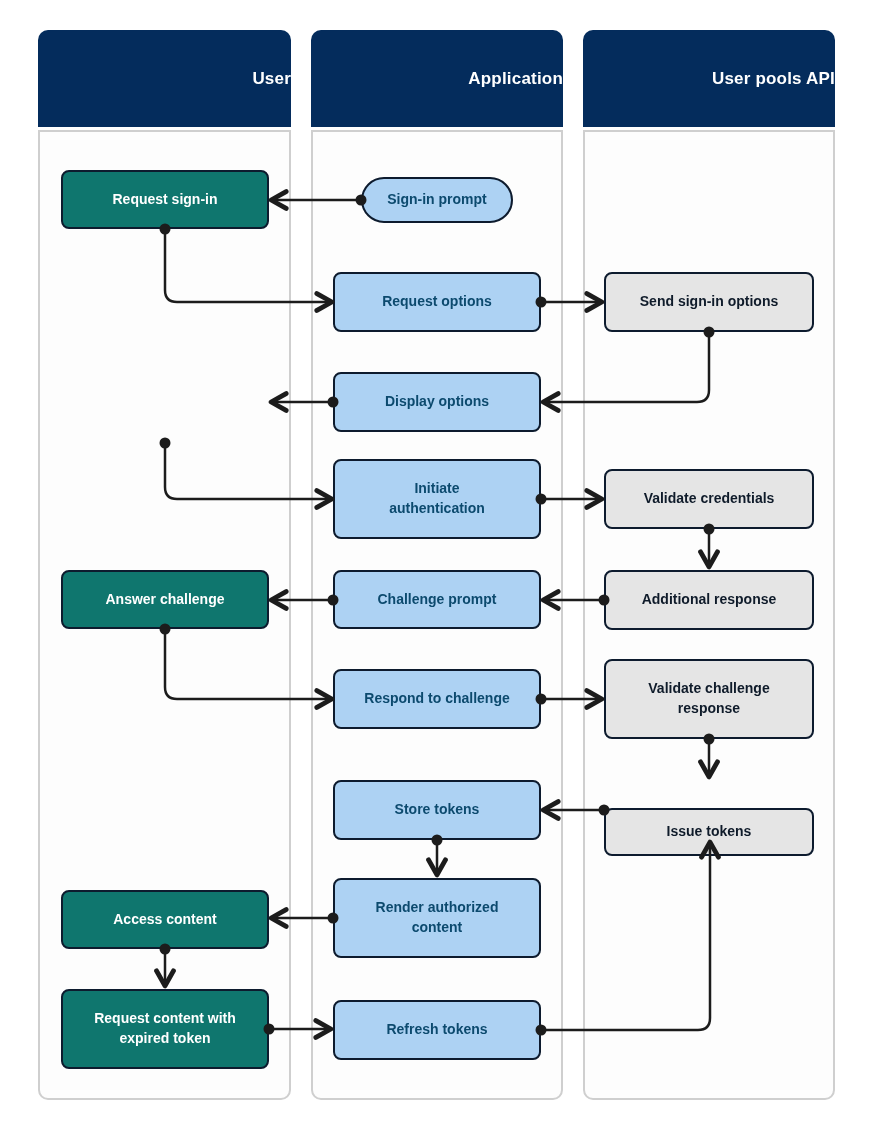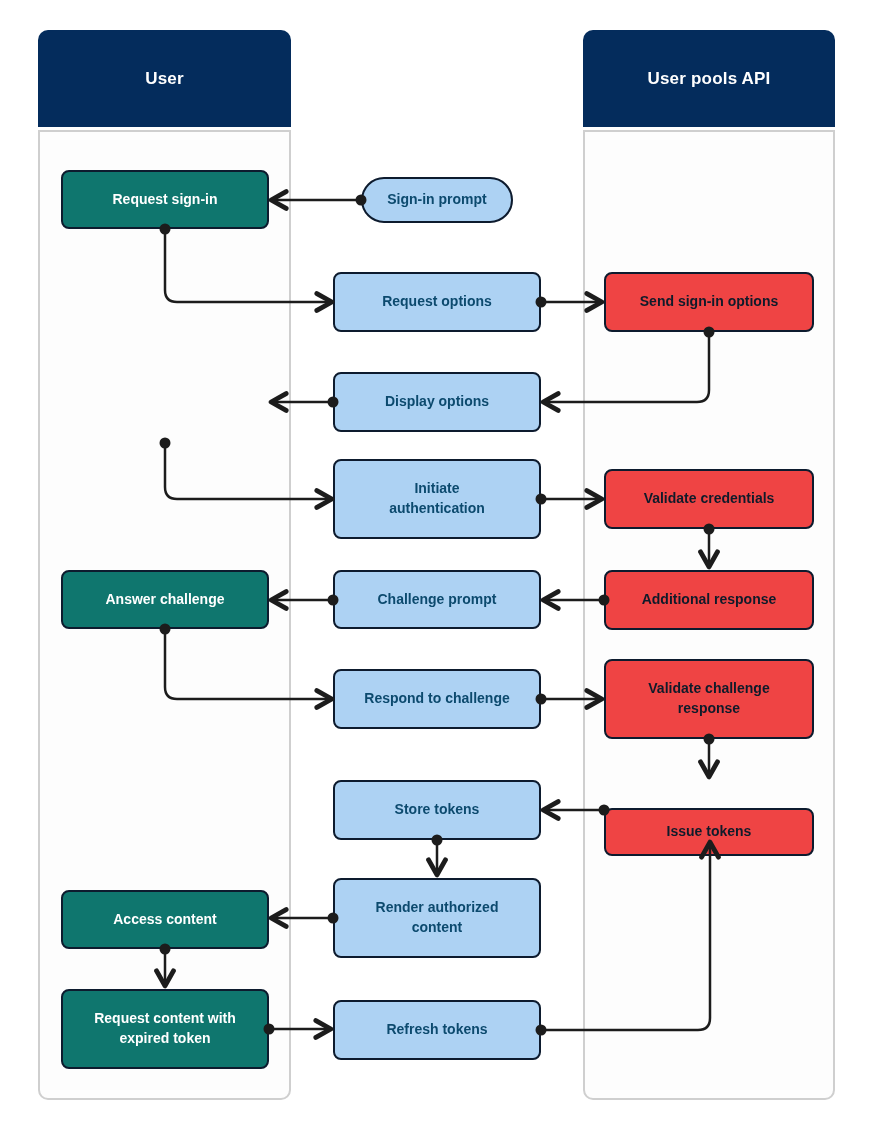--- a/index.html
+++ b/index.html
@@ -25,21 +25,21 @@
   }
   .lane-header {
     position: absolute;
     left: 0; top: 0;
     width: 100%;
     height: 97px;
     background: #042c5c;
     border-radius: 10px 10px 0 0;
     display: flex;
     align-items: center;
-    justify-content: center;
+    justify-content: flex-end;
     color: #ffffff;
     font-size: 17px;
     font-weight: bold;
     letter-spacing: 0.2px;
   }
   .lane-body {
     position: absolute;
     left: 0; top: 100px;
     width: 100%;
     height: 970px;
@@ -70,21 +70,21 @@
   }
   .n-user {
     background: #0f766e;
     color: #ffffff;
   }
   .n-app {
     background: #add2f3;
     color: #0c4a6e;
   }
   .n-api {
-    background: #ef4444;
+    background: #e5e5e5;
     color: #0f1b2a;
   }
   .pill {
     border-radius: 23px;
   }
 
   
   svg.edges {
     position: absolute;
     left: 0; top: 0;
@@ -104,20 +104,26 @@
 </style>
 </head>
 <body>
 
 <div class="stage">
 
   <div class="lane lane-user">
     <div class="lane-body"></div>
     <div class="lane-header">
       <span>User</span>
+    </div>
+  </div>
+  <div class="lane lane-app">
+    <div class="lane-body"></div>
+    <div class="lane-header">
+      <span>Application</span>
     </div>
   </div>
   <div class="lane lane-api">
     <div class="lane-body"></div>
     <div class="lane-header">
       <span>User pools API</span>
     </div>
   </div>
 
   <div class="node n-user" style="left:61px; top:170px; width:208px; height:59px;">Request sign-in</div>

